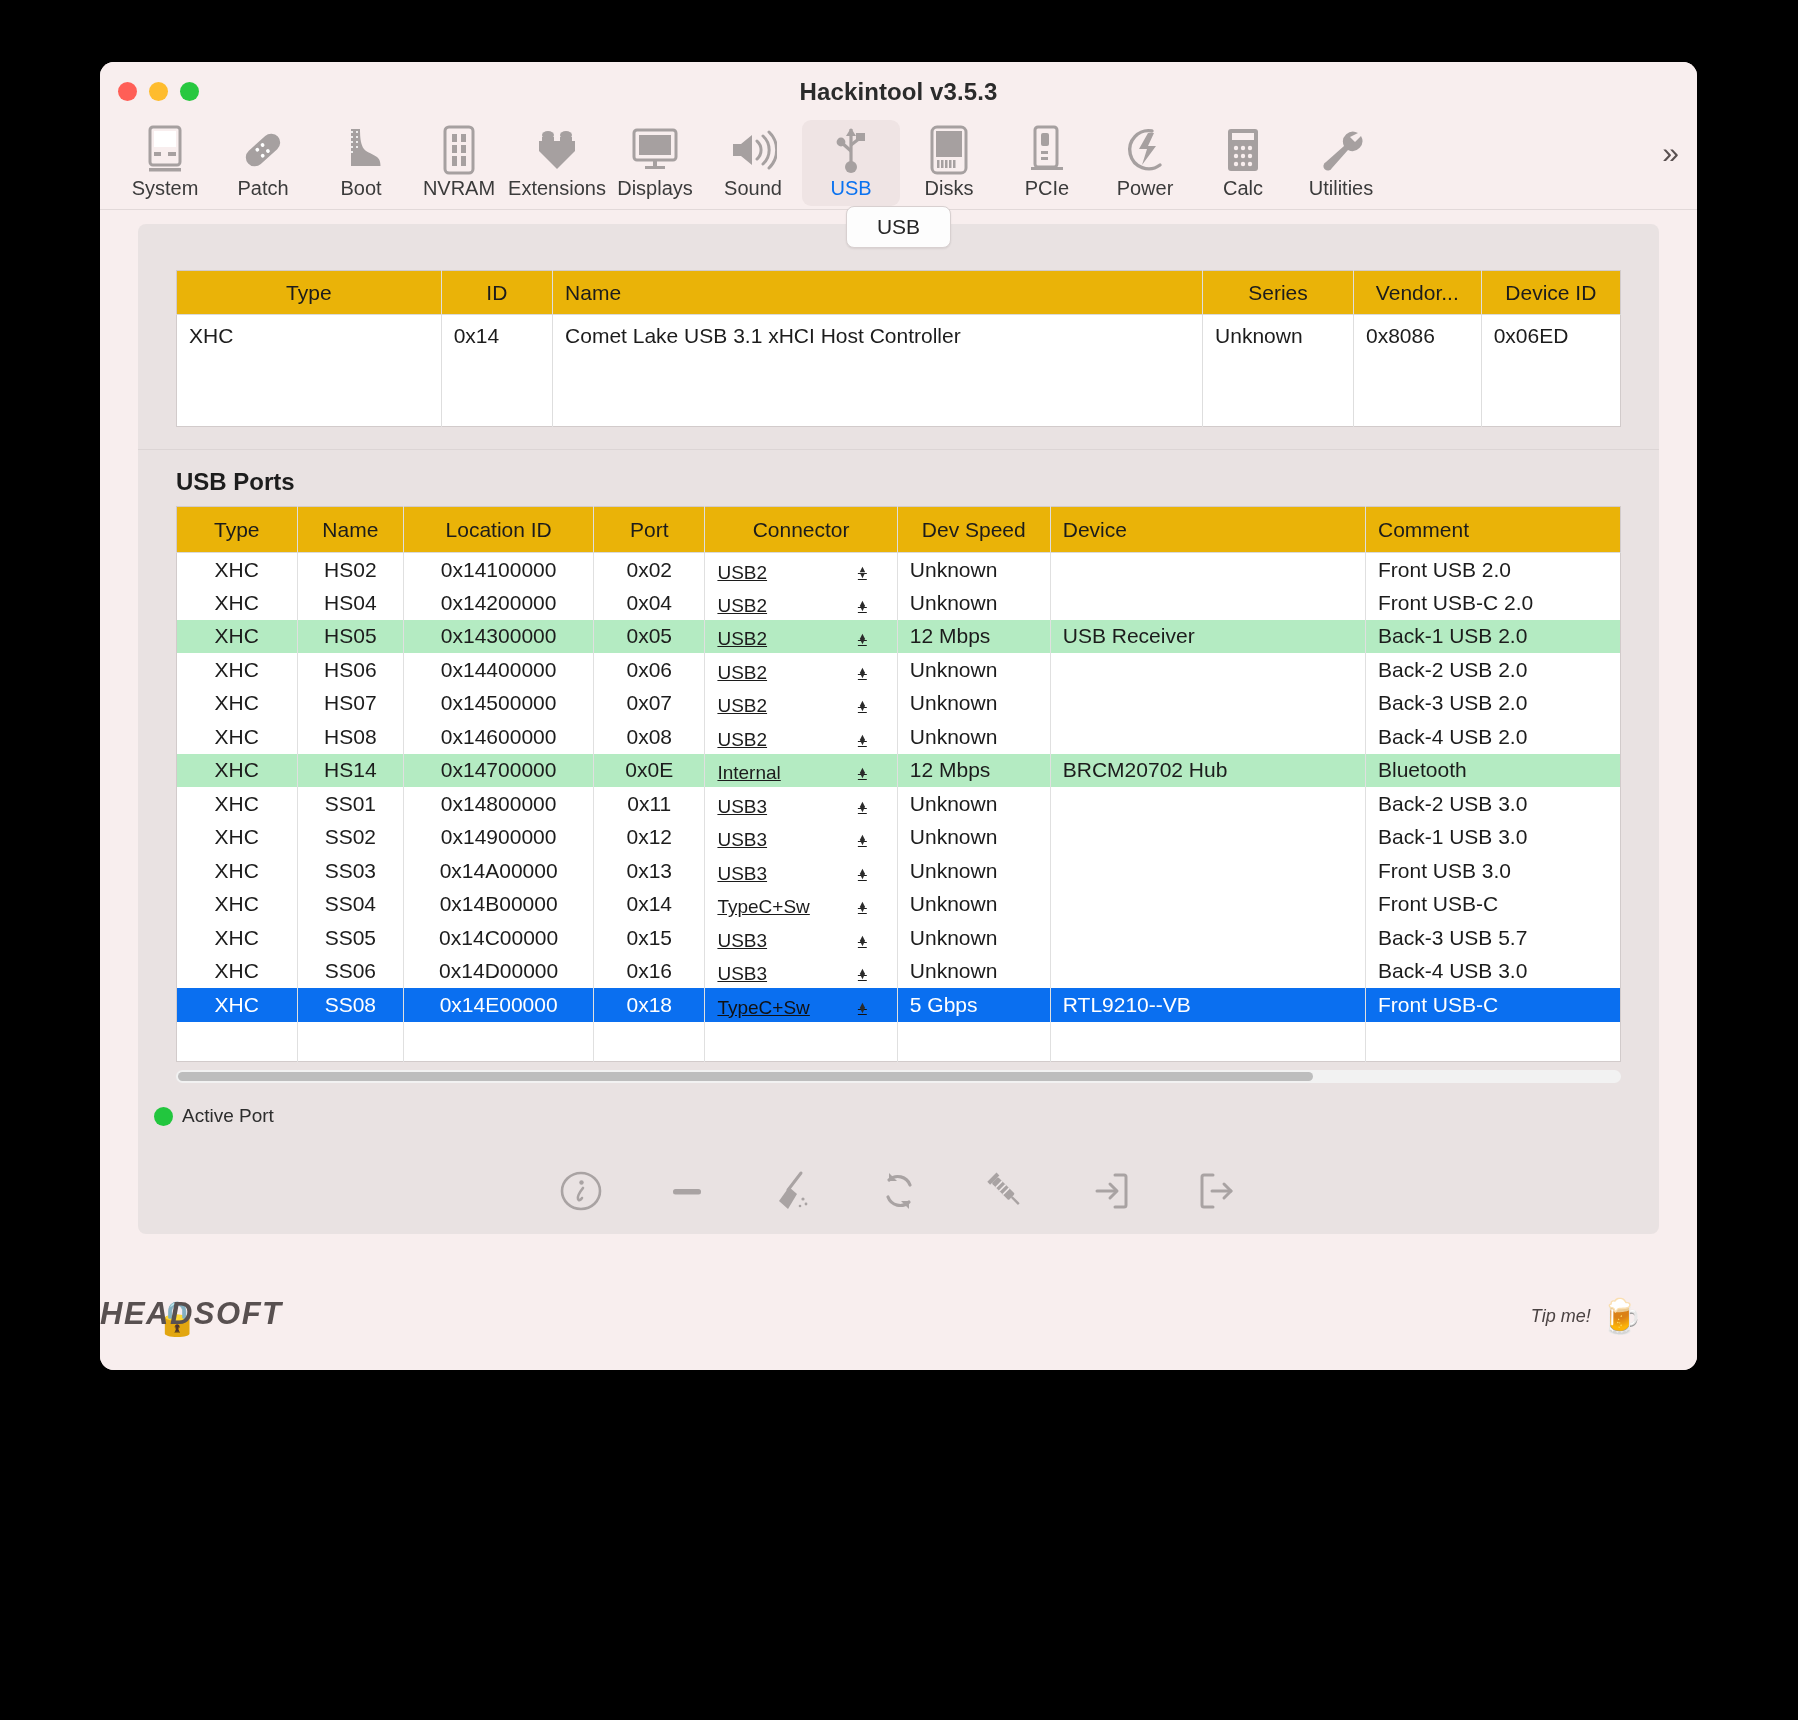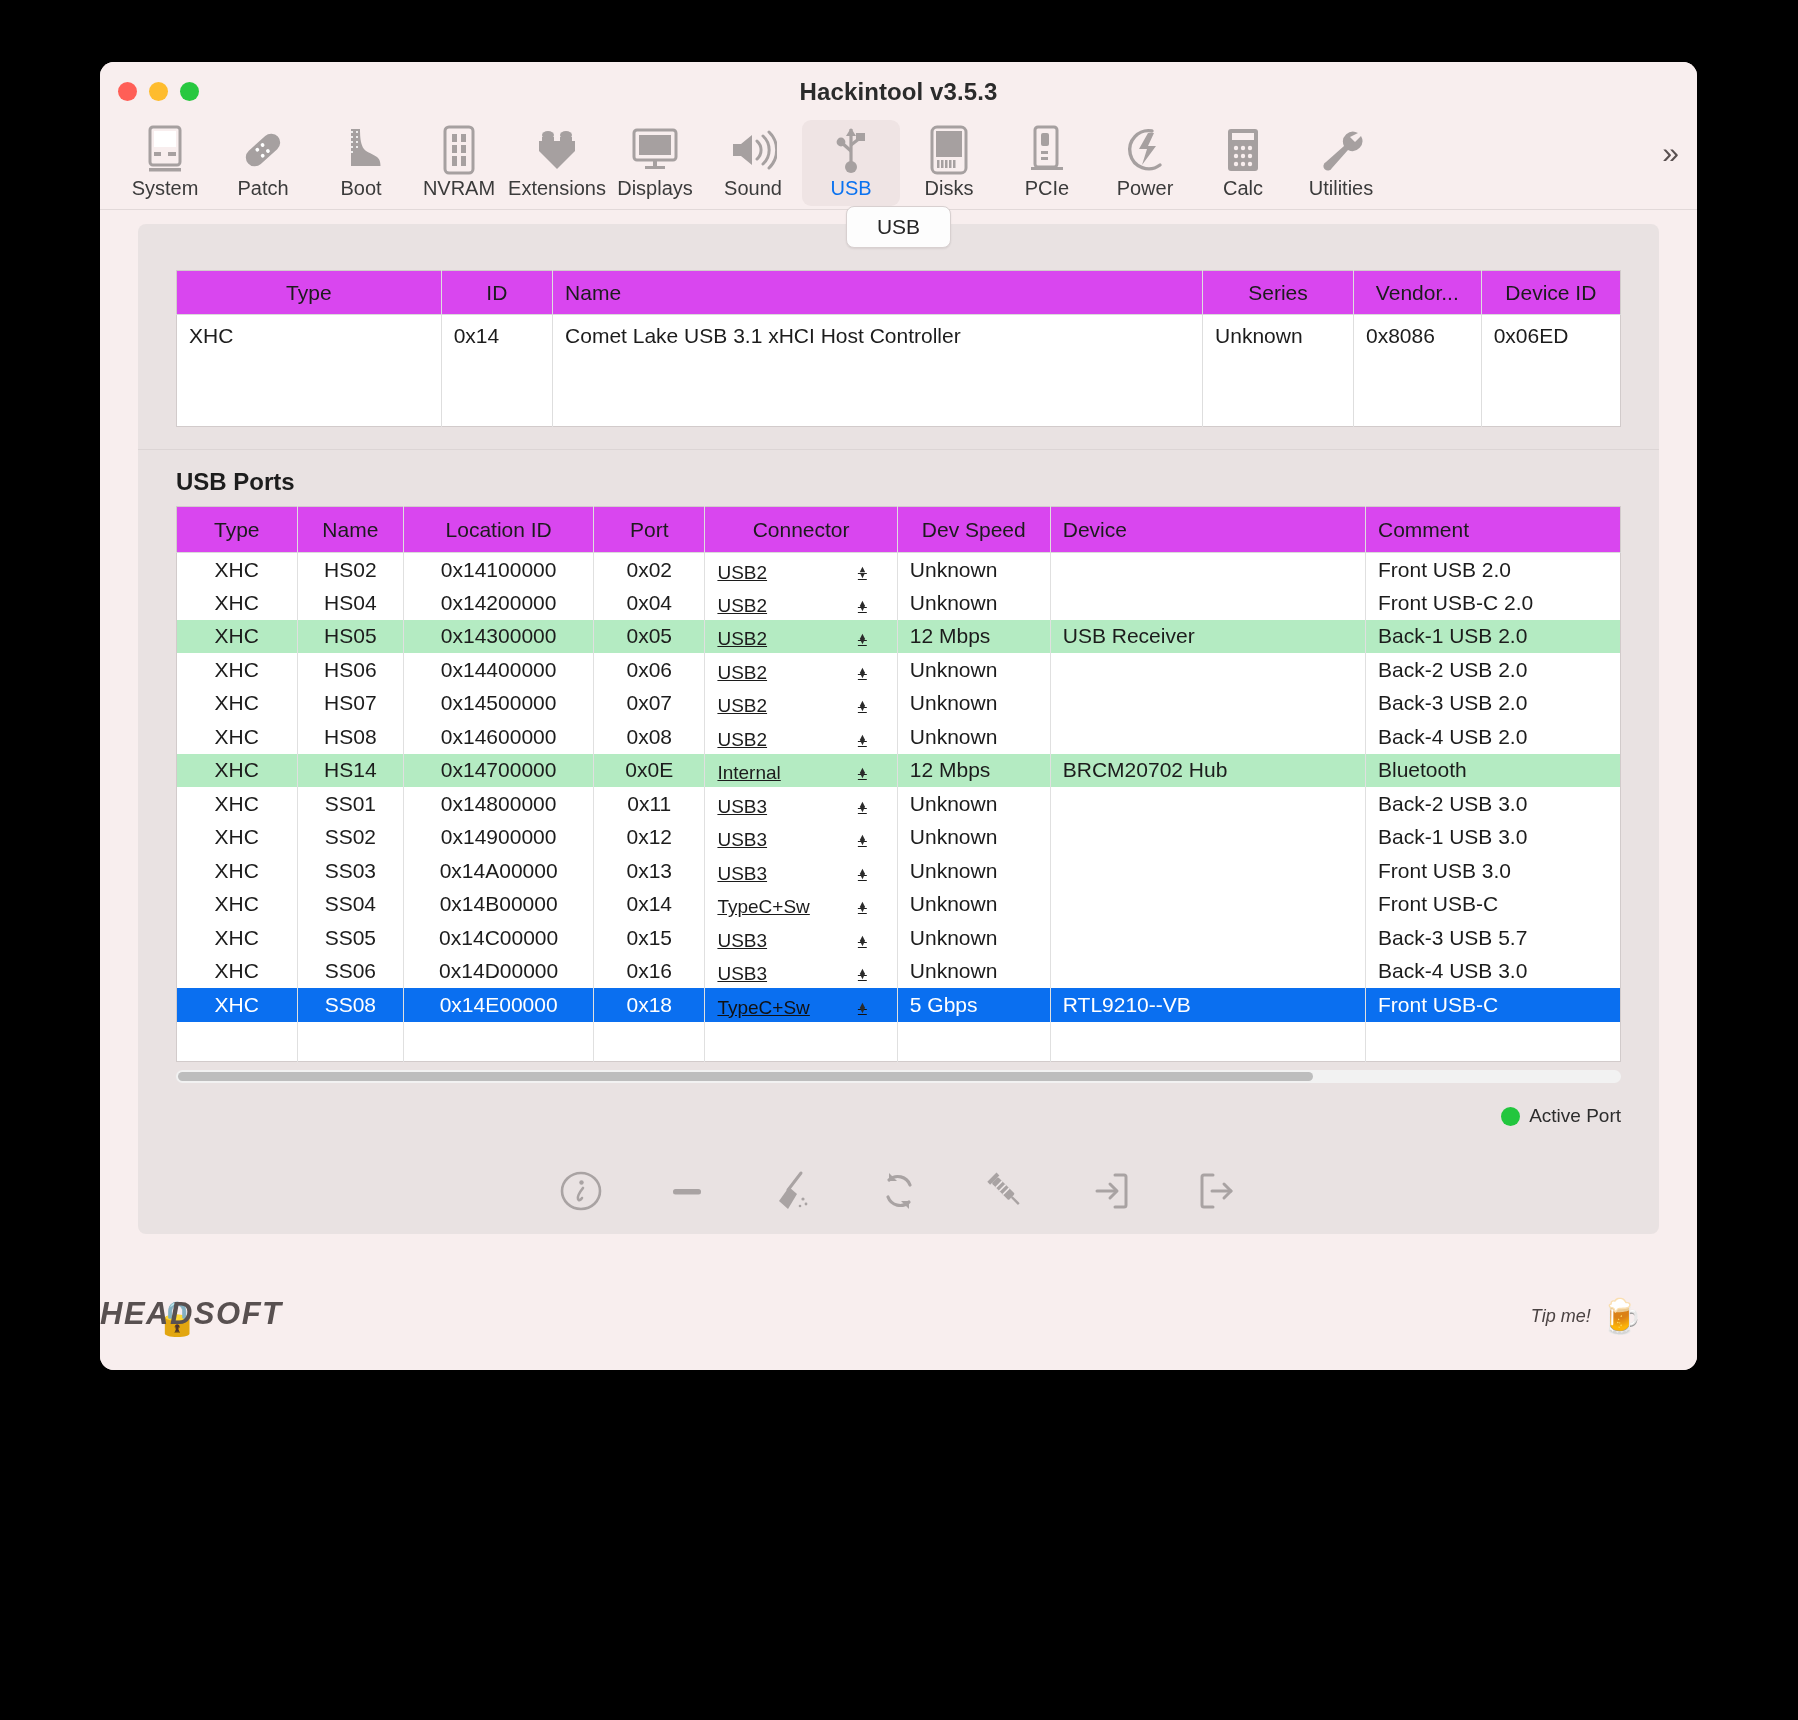--- a/index.html
+++ b/index.html
@@ -84,21 +84,21 @@
   
   .hc-wrap { padding: 46px 38px 0 38px; }
   .grid { background: #fff; border: 1px solid #d2cbcb; border-collapse: collapse; width: 100%; }
   .grid th, .grid td {
     border-right: 1px solid #dedede;
     font-weight: normal;
     font-size: 21px;
     color: #1c1c1c;
     padding: 0 12px;
   }
-  .grid th { height: 44px; background: #d946ef; border-bottom: 1px solid #dadada; }
+  .grid th { height: 44px; background: #eab308; border-bottom: 1px solid #dadada; }
   .grid th:last-child, .grid td:last-child { border-right: none; }
 
   table.hc { table-layout: fixed; }
   table.hc th { text-align: center; }
   table.hc td { height: 46px; text-align: left; vertical-align: top; padding-top: 9px; }
   table.hc tr.filler td { height: 66px; border-bottom: none; }
   .hc-sep { border-top: 1px solid #dcd5d5; margin: 22px 0 0 0; }
 
   
   .ports-title { font-size: 24px; font-weight: bold; color: #1d1d1d; padding: 18px 0 10px 38px; }
@@ -125,21 +125,21 @@
   
   td.conn { position: relative; padding-right: 30px !important; text-decoration: underline; }
   .conn-inner { display: flex; align-items: center; justify-content: space-between; font-size: 19px; transform: translateY(3px); }
   .stepper { display: inline-flex; flex-direction: column; line-height: .56; font-size: 16px; color: #2b2b2b; }
 
   
   .hscroll { margin: 8px 38px 0 38px; height: 13px; background: #f2f2f2; border-radius: 7px; position: relative; }
   .hscroll .thumb { position: absolute; left: 2px; top: 2px; height: 9px; width: 1135px; background: #bdbdbd; border-radius: 6px; }
 
   
-  .legend { display: flex; align-items: center; justify-content: flex-end; gap: 9px; padding: 22px 38px 0 16px; }
+  .legend { display: flex; align-items: center; gap: 9px; padding: 22px 38px 0 16px; }
   .legend .bulb { width: 19px; height: 19px; border-radius: 50%; background: #22c63e; }
   .legend span { font-size: 19px; color: #2d2d2d; }
 
   
   .actions { display: flex; align-items: center; justify-content: center; gap: 54px; padding-top: 38px; }
   .act { width: 52px; height: 52px; display: flex; align-items: center; justify-content: center; }
 
   
   .footer { position: absolute; left: 0; right: 0; bottom: 0; height: 110px; }
   .lock { position: absolute; left: 56px; bottom: 32px; font-size: 34px; }

